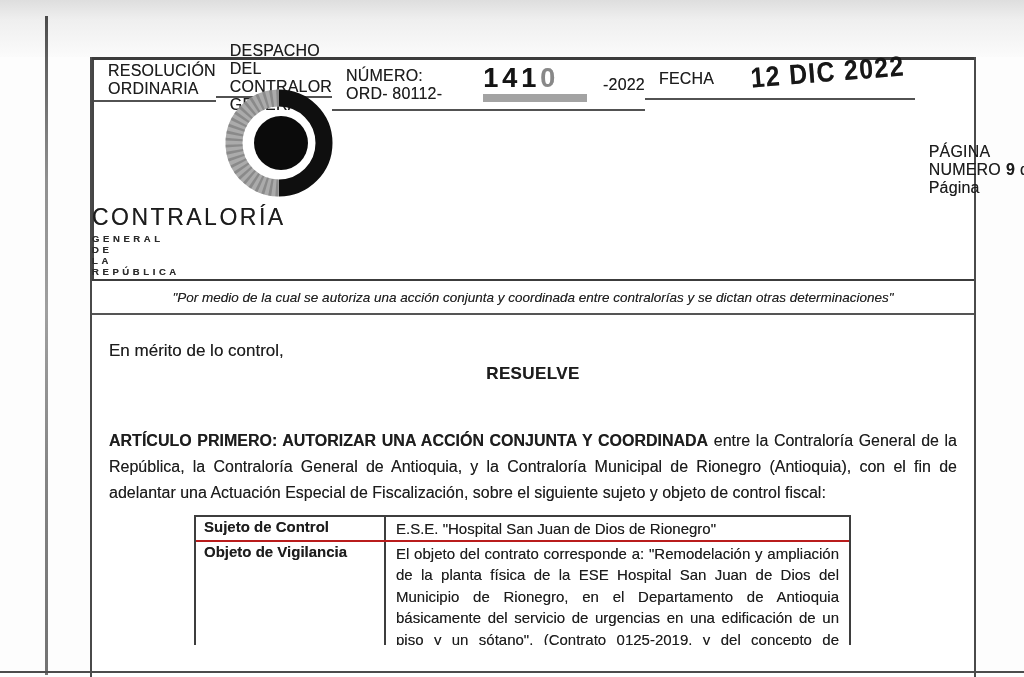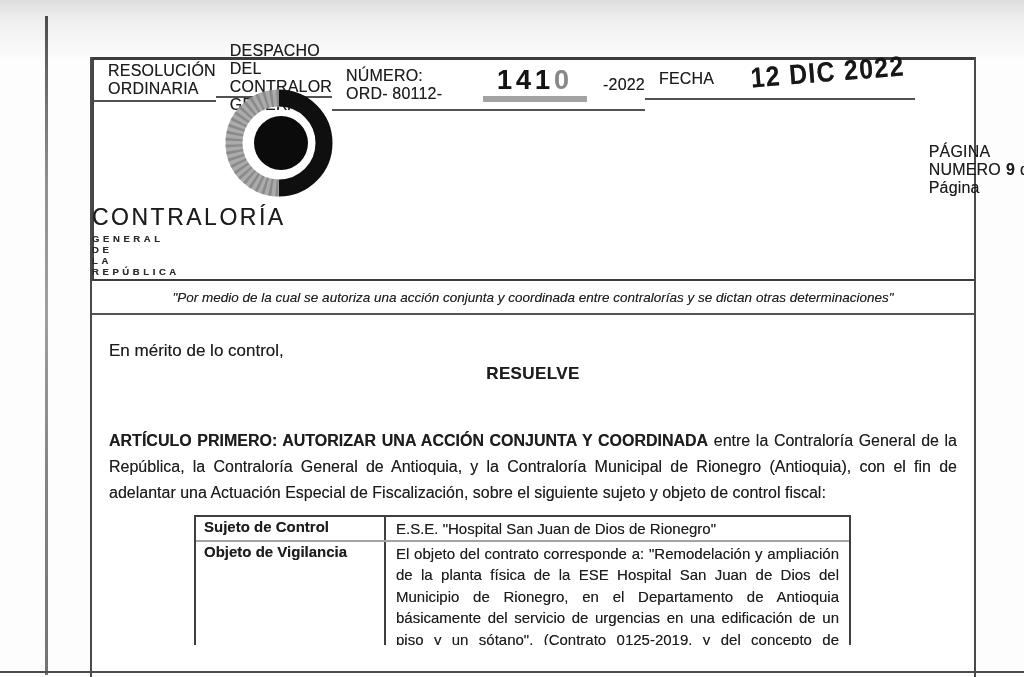--- a/index.html
+++ b/index.html
@@ -35,22 +35,22 @@
   .hr1 { height:42px; } .hr2 { height:38px; } .hr3 { height:51px; } .hr4 { height:40px; }
 
   
   .logo-ring { position:absolute; left:131px; top:27px; width:112px; height:112px; }
   .logo-word { position:absolute; left:0; top:144px; width:100%; text-align:center;
     font-size:23px; letter-spacing:2.5px; color:#1c1c1c; }
   .logo-sub { position:absolute; left:0; top:173px; width:100%; text-align:center;
     font-size:9.5px; font-weight:bold; letter-spacing:3.6px; color:#2c2c2c; }
 
   
-  .numero-underline { display:flex; align-items:flex-end; justify-content:center;
-    width:150px; height:34px; margin-left:14px; border-bottom:6px solid #a3a3a3; }
+  .numero-underline { display:flex; align-items:flex-end; 
+    width:150px; height:34px; margin-left:14px; border-bottom:8px solid #a3a3a3; }
   .stamp-num { font-weight:bold; font-size:27px; letter-spacing:4px; color:#141414;
     line-height:1; padding-bottom:2px; }
   .stamp-num .faint { opacity:.5; }
   .numero-suffix { margin-left:16px;text-align:right; }
   .stamp-date { display:inline-block; margin-left:38px; font-weight:bold; font-size:26px;
     letter-spacing:1.5px; color:#171717; transform:rotate(-4.5deg) scale(.95,1.08);
     transform-origin:left bottom; white-space:nowrap; }
   .bold { font-weight:bold; }
   .pg-part { margin-left:5px; }
 
@@ -61,21 +61,21 @@
   
   .body-area { padding:0 17px; }
   .intro { margin-top:26px; font-size:17px; }
   .resuelve { margin-top:3px; text-align:center; font-weight:bold; font-size:17px; letter-spacing:.4px; }
   .article { margin-top:44px; font-size:16px; line-height:26px; text-align:justify; }
 
   
   .control-table { margin-top:9px; margin-left:85px; width:657px; height:130px;
     border:2px solid #3e3e3e; border-bottom:none; display:flex; flex-direction:column; overflow:hidden; }
   .t-row { display:flex; }
-  .t-row-1 { height:32px; border-bottom:2px solid #a3a3a3; }
+  .t-row-1 { height:32px; border-bottom:2px solid #b91c1c; }
   .t-row-2 { flex:1; }
   .t-label { width:190px; border-right:2px solid #3e3e3e; font-weight:bold; font-size:15px;
     padding:1px 4px 0 8px; }
   .t-value { flex:1; font-size:15px; line-height:21.5px; padding:1px 10px 0 10px; text-align:justify; }
 </style>
 </head>
 <body>
 
 <div class="screen">
   <div class="top-shade"></div>

